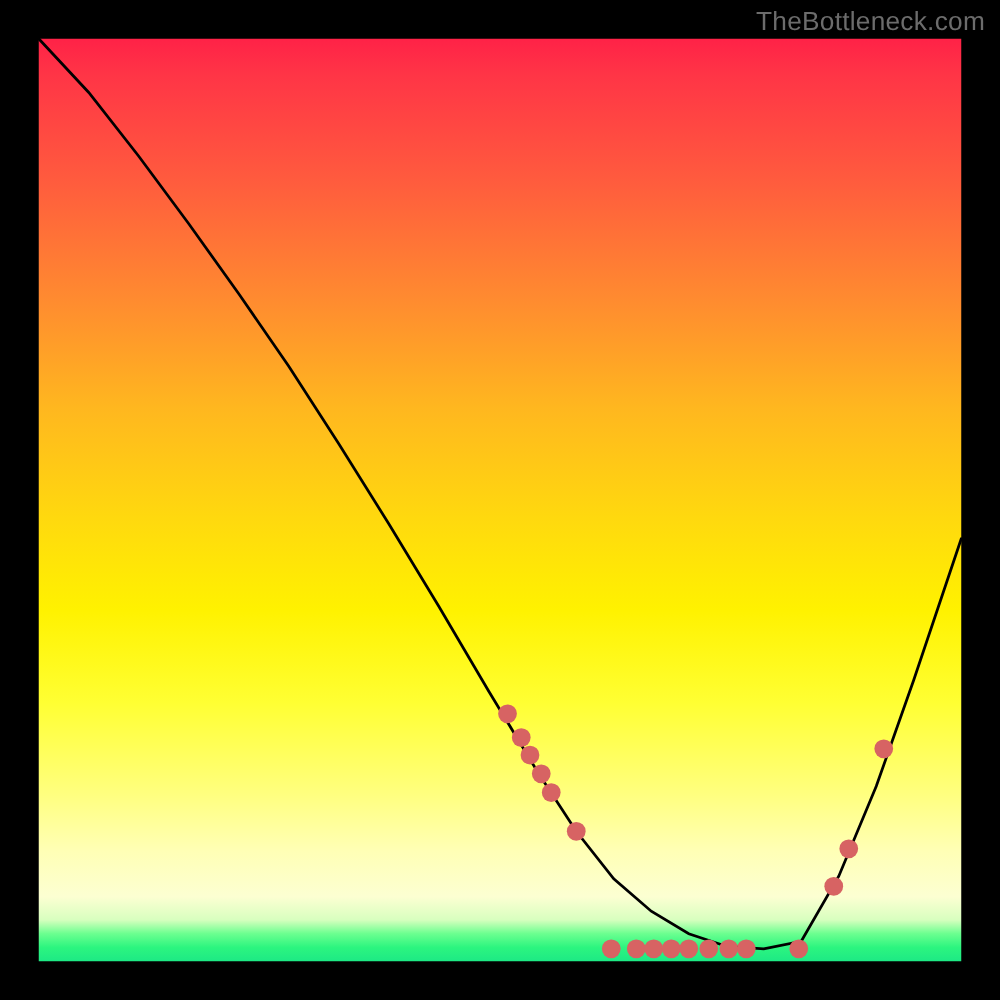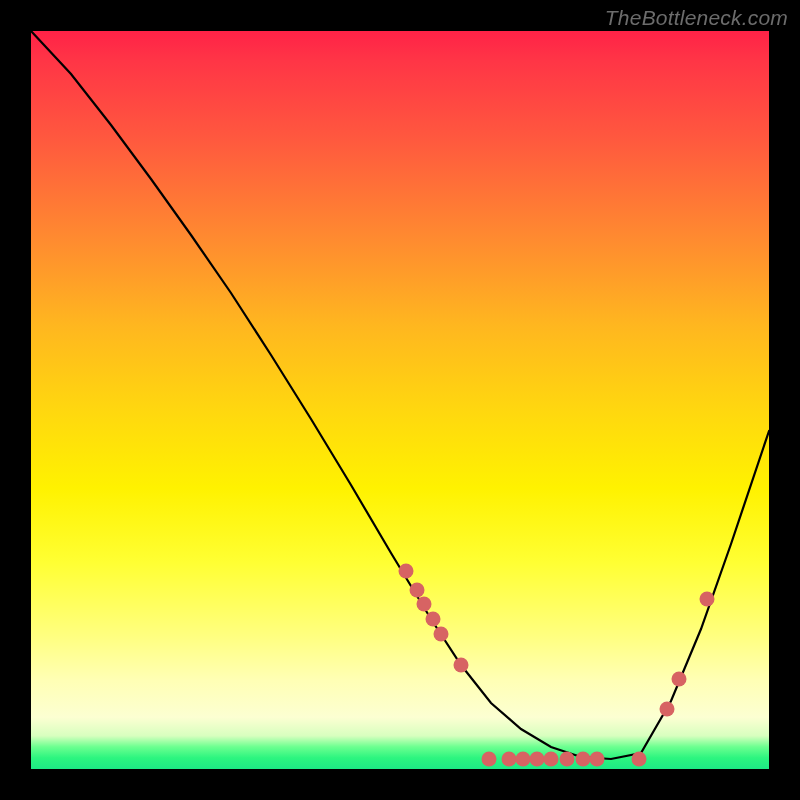--- a/index.html
+++ b/index.html
@@ -45,21 +45,20 @@
   }
   .watermark {
     position: absolute;
     top: 6px;
     right: 12px;
     color: #6c6c6c;
     font-size: 21px;
     font-weight: 500;
     letter-spacing: 0.2px;
     user-select: none;
-    font-style: italic;
   }
   svg.curve {
     position: absolute;
     left: 0;
     top: 0;
     width: 738px;
     height: 738px;
     overflow: visible;
   }
   .curve path {

